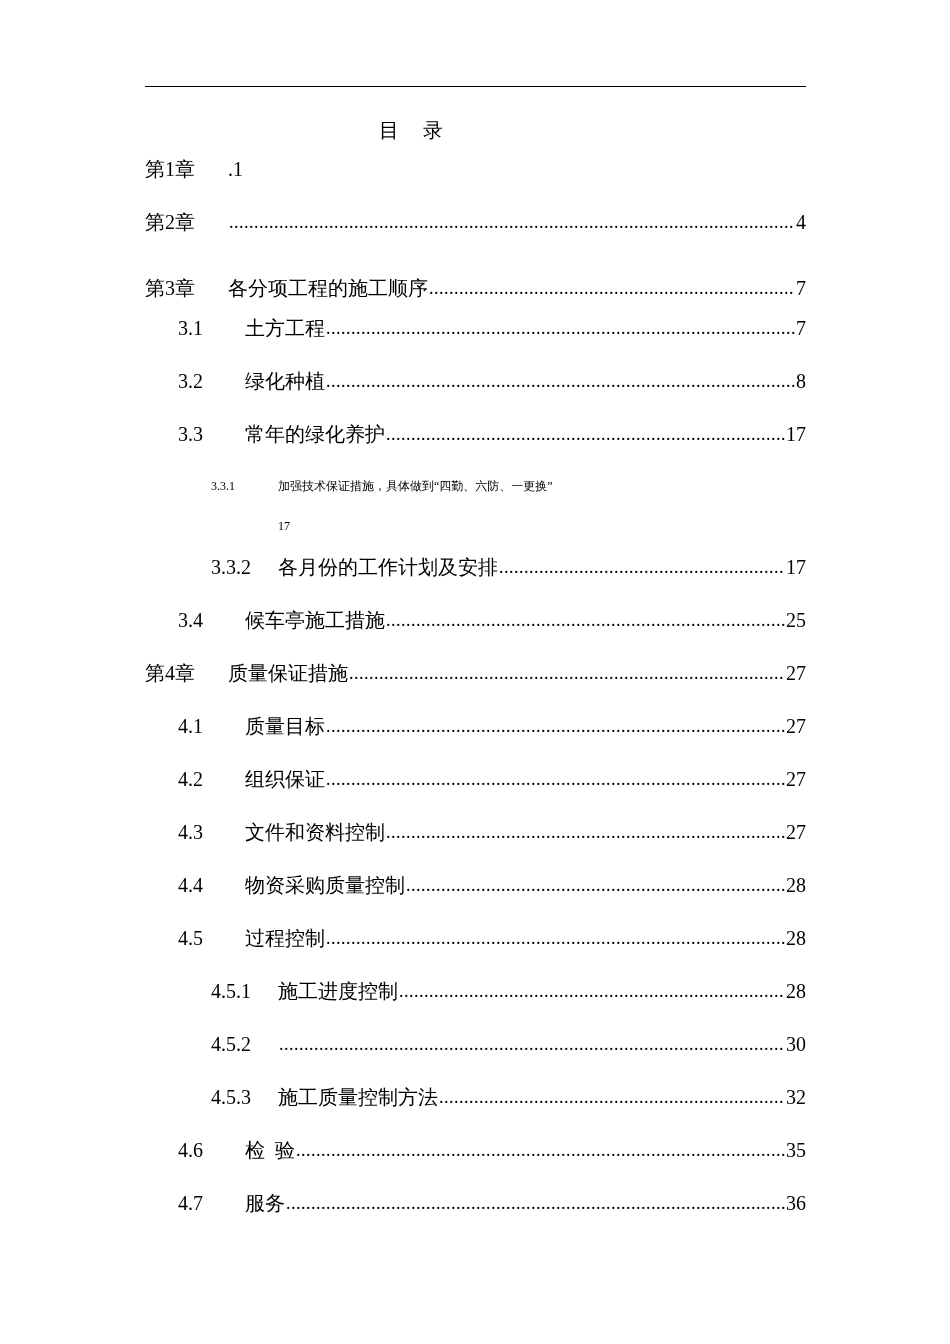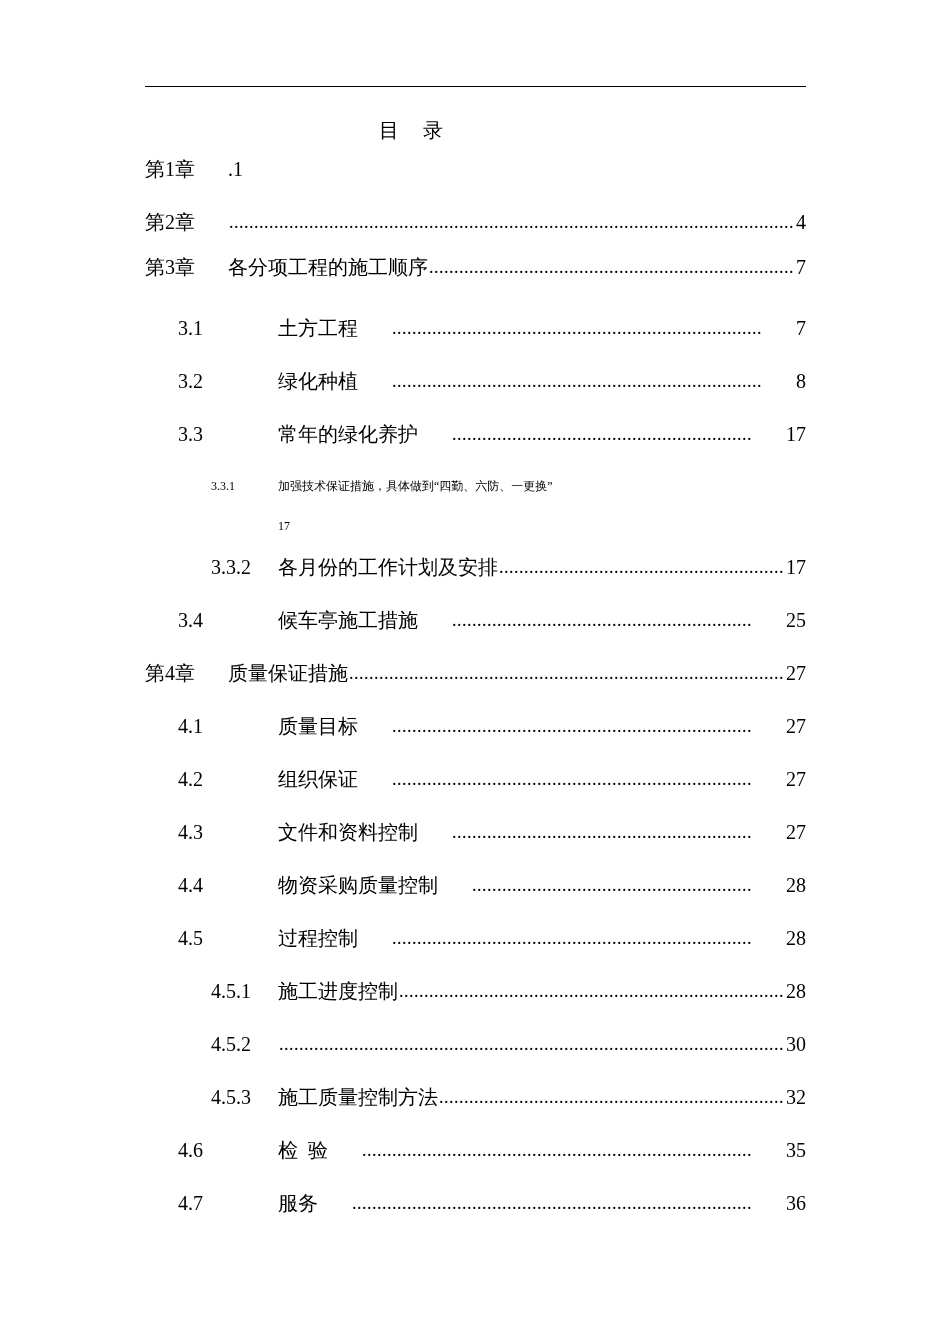--- a/index.html
+++ b/index.html
@@ -8,21 +8,21 @@
     .rule { position:absolute; left:145px; top:86px; width:661px; height:0; border-top:1.5px solid #000; }
     .title { position:absolute; left:0; width:752px; top:117px; text-align:center; font-size:20px; letter-spacing:2px;padding-left:36px; }
     .toc { position:absolute; left:145px; top:0; width:661px; }
     .entry { position:absolute; left:0; width:661px; height:28px; display:flex; align-items:flex-end; font-size:20px; line-height:28px; white-space:nowrap; }
     .num { display:inline-block; flex:0 0 auto; }
     .lbl { flex:0 0 auto; }
     .dots { flex:1 1 auto; overflow:hidden; height:28px; position:relative; margin:0 1px; }
     .dots::after { content:"................................................................................................................................................................................................................................"; position:absolute; left:0; bottom:0; letter-spacing:0.5px; font-size:18px; line-height:28px; }
     .pg { flex:0 0 auto; text-align:right; }
     .l1 .num { width:83px; }
-    .l2 { left:33px; width:628px;gap:33px; }
+    .l2 { left:33px; width:628px; }
     .l2 .num { width:67px; }
     .l3 { left:66px; width:595px; }
     .l3 .num { width:67px; }
     .wrap-entry { position:absolute; left:66px; width:595px; font-size:12px; line-height:40px; }
     .wrap-entry .num { width:67px; display:inline-block; }
     .wrap-entry .pg2 { position:absolute; left:67px; top:40px; }
   </style>
 </head>
 <body>
 
@@ -36,21 +36,21 @@
     <span>.</span>
     <span class="pg">1</span>
   </div>
 
   <div class="entry l1" style="top:208px">
     <span class="num">第2章</span>
     <span class="dots"></span>
     <span class="pg">4</span>
   </div>
 
-  <div class="entry l1" style="top:253px">
+  <div class="entry l1" style="top:274px">
     <span class="num">第3章</span>
     <span class="lbl">各分项工程的施工顺序</span>
     <span class="dots"></span>
     <span class="pg">7</span>
   </div>
 
   <div class="entry l2" style="top:314px">
     <span class="num">3.1</span>
     <span class="lbl">土方工程</span>
     <span class="dots"></span>

